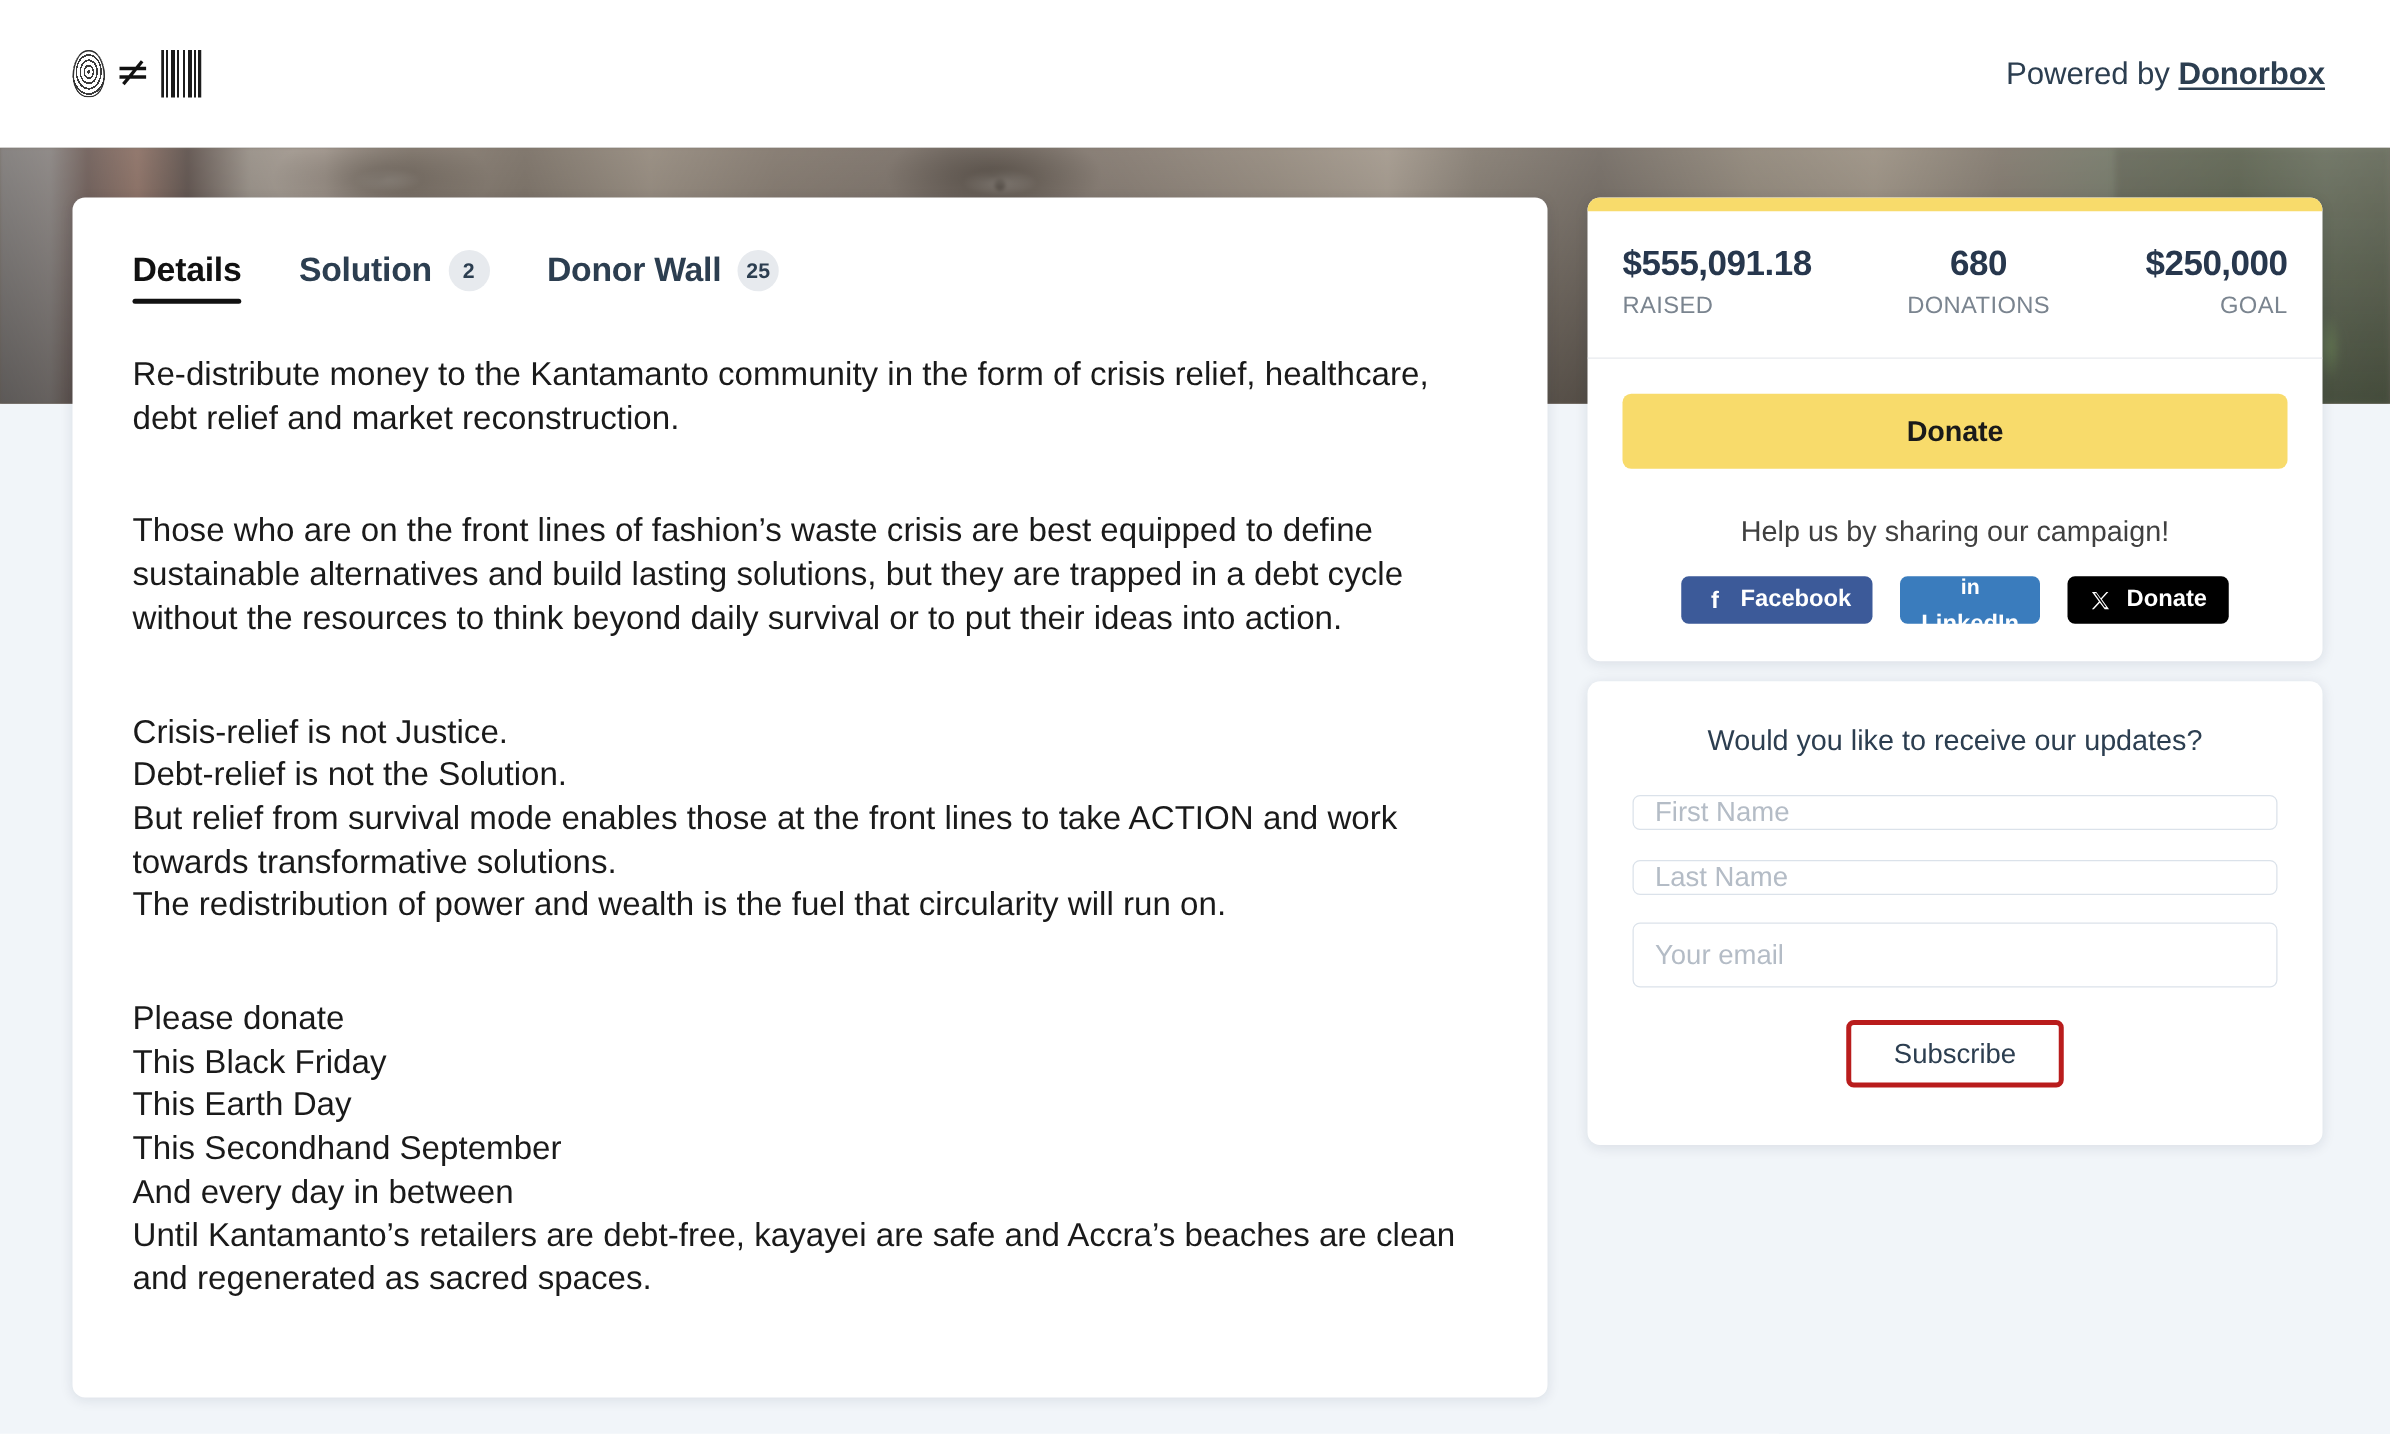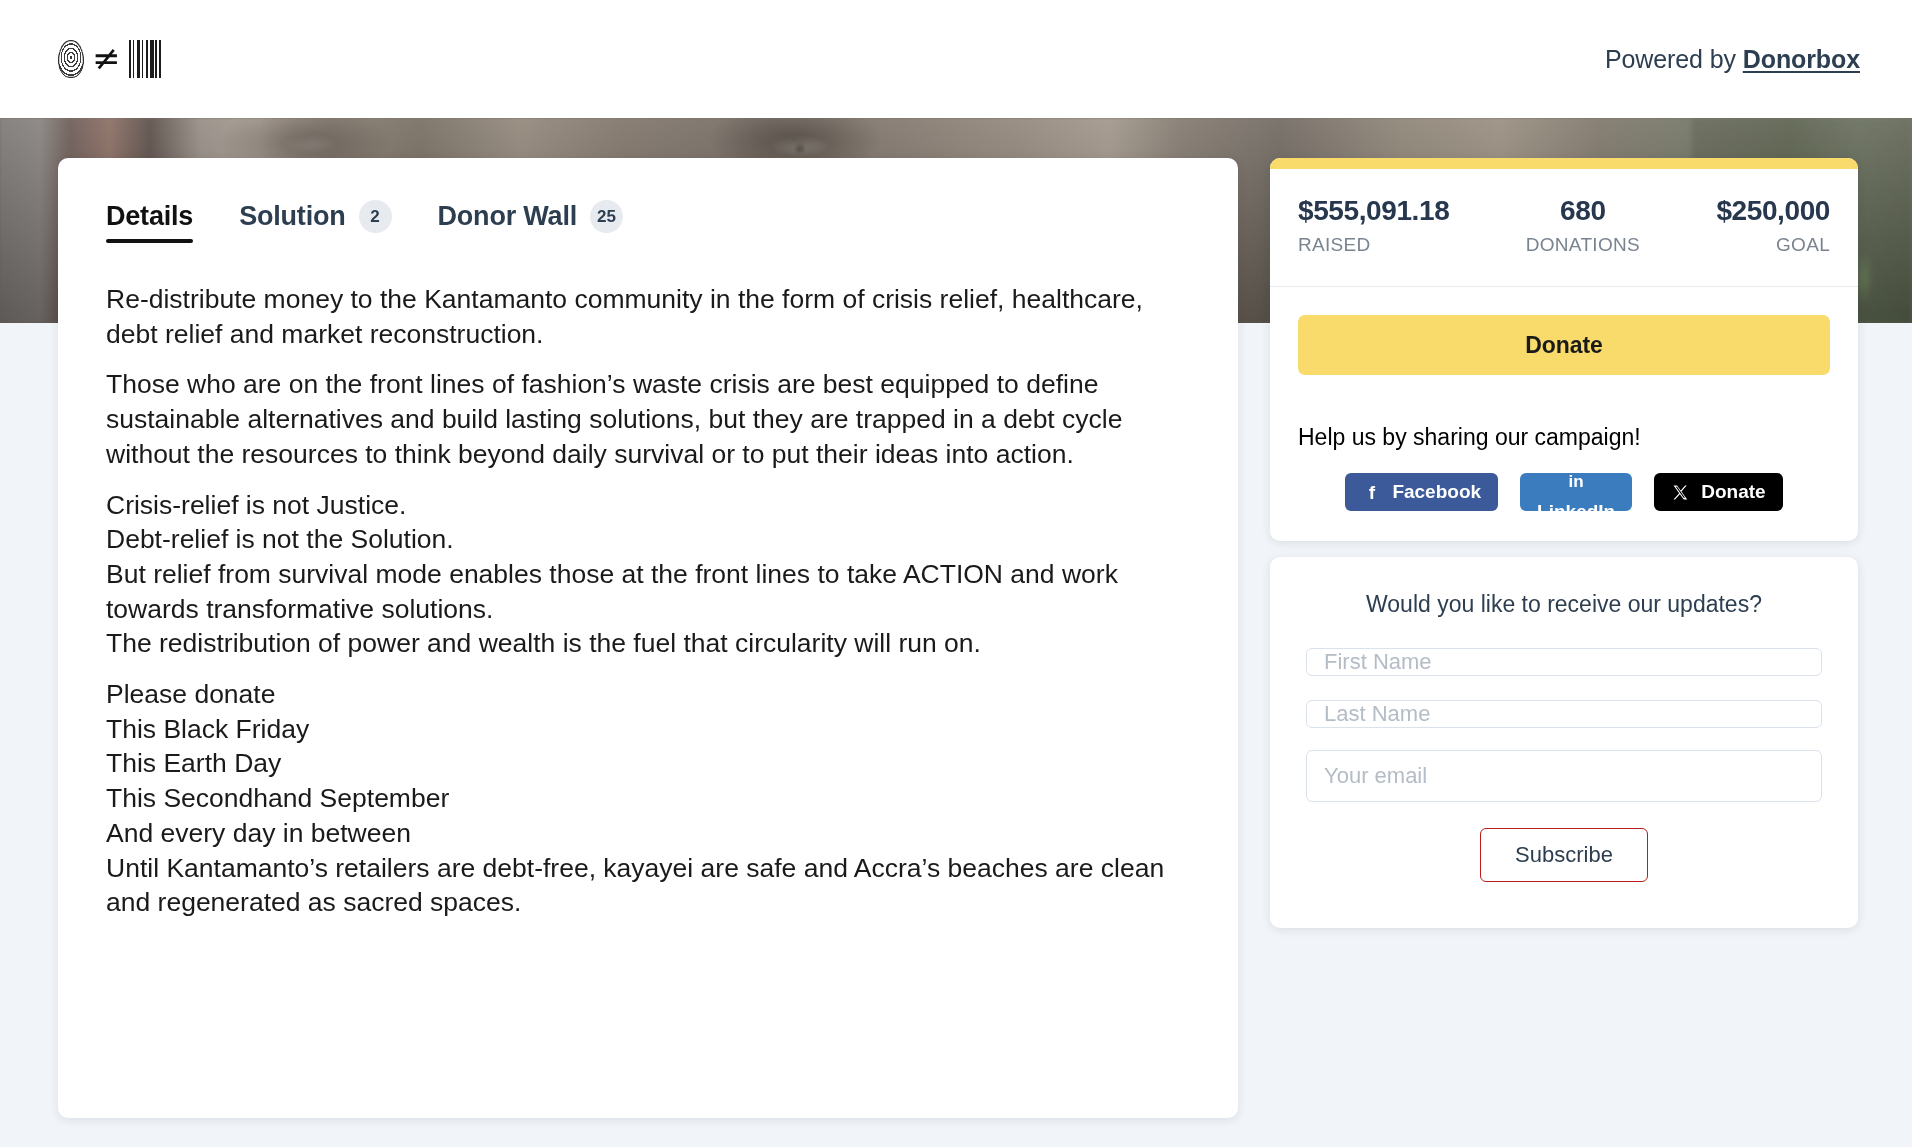--- a/index.html
+++ b/index.html
@@ -225,21 +225,21 @@
     padding: 0 7px;
   }
 
   .campaign-body { padding-top: 8px; }
   .body-paragraph {
     font-size: 26.5px;
     line-height: 1.31;
     color: #1a1a1a;
     font-family: "Liberation Sans", sans-serif;
   }
-  .body-paragraph + .body-paragraph { margin-top: 16px; }
+  .body-paragraph + .body-paragraph { margin-top: 56px; }
   .body-paragraph .ln { display: block; }
 
   
   .sidebar { width: 588px; display: flex; flex-direction: column; gap: 16px; }
 
   .sidebar-card {
     background: #ffffff;
     border-radius: 10px;
     box-shadow: 0 2px 10px rgba(15,30,55,0.10);
     overflow: hidden;
@@ -283,24 +283,24 @@
     background: #f8db6b;
     color: #1a1a1a;
     font-size: 23px;
     font-weight: 700;
     font-family: "Liberation Sans", sans-serif;
     cursor: pointer;
     letter-spacing: -0.1px;
   }
 
   .share-prompt {
-    margin-top: 49px;
-    text-align: left;
+    margin-top: 37px;
+    text-align: center;
     font-size: 23px;
-    color: #000000;
+    color: #404040;
   }
 
   .share-buttons {
     margin-top: 22px;
     display: flex;
     justify-content: center;
     gap: 22px;
   }
   .share-btn {
     display: inline-flex;
@@ -354,21 +354,21 @@
     outline: none;
     min-width: 0;
   }
   .field::placeholder { color: #b4bcc6; }
   .field.full-width { width: 100%; flex: none; margin-top: 22px; }
 
   .subscribe-action { display: flex; justify-content: center; margin-top: 26px; }
   .subscribe-button {
     height: 54px;
     padding: 0 34px;
-    border: 1px solid #b91c1c;
+    border: 4px solid #b91c1c;
     border-radius: 6px;
     background: #ffffff;
     color: #2c3e50;
     font-size: 22px;
     font-family: "Liberation Sans", sans-serif;
     cursor: pointer;
   }
 </style>
 </head>
 <body style="background: rgb(241, 245, 249);">

